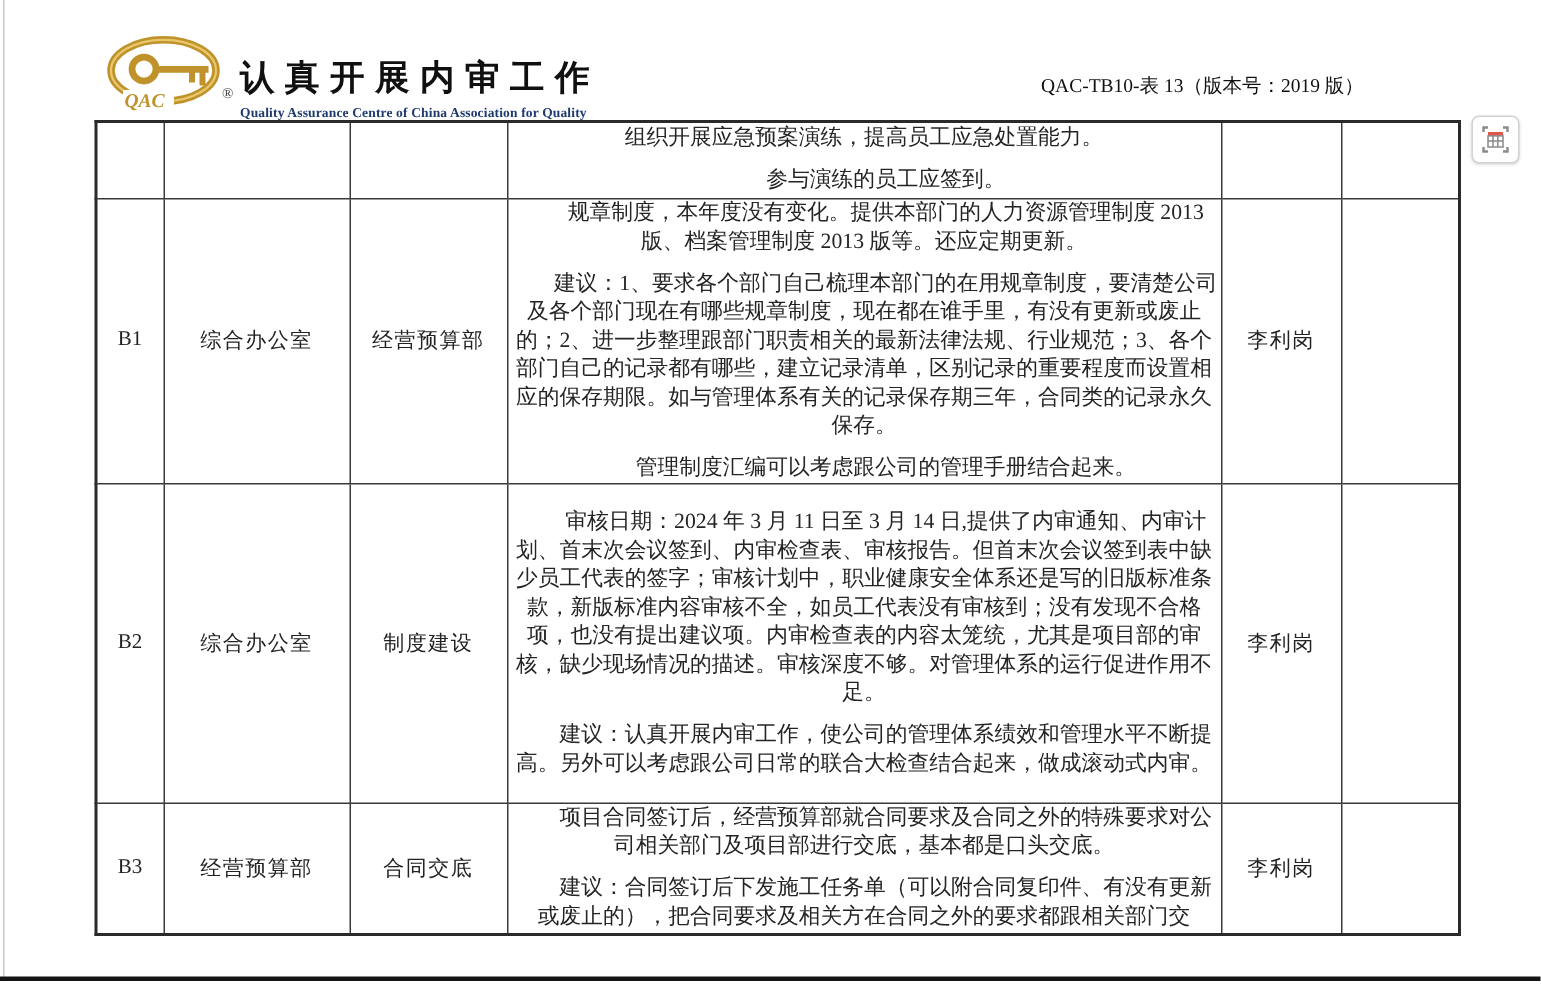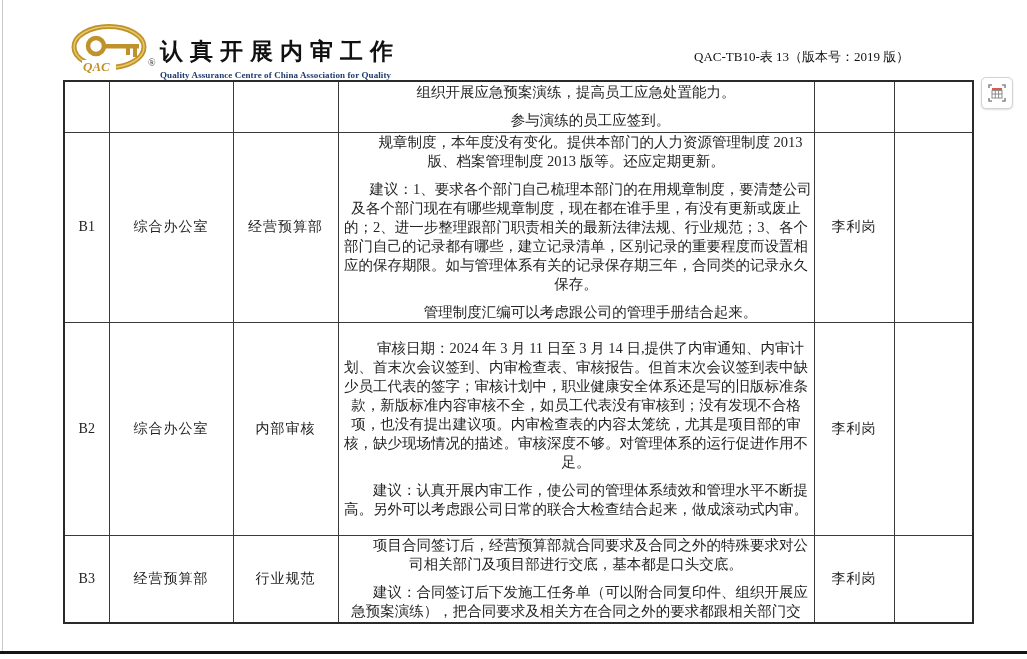--- a/index.html
+++ b/index.html
@@ -124,34 +124,34 @@
       <p class="indent">建议：1、要求各个部门自己梳理本部门的在用规章制度，要清楚公司及各个部门现在有哪些规章制度，现在都在谁手里，有没有更新或废止的；2、进一步整理跟部门职责相关的最新法律法规、行业规范；3、各个部门自己的记录都有哪些，建立记录清单，区别记录的重要程度而设置相应的保存期限。如与管理体系有关的记录保存期三年，合同类的记录永久保存。</p>
       <p class="indent">管理制度汇编可以考虑跟公司的管理手册结合起来。</p>
     </td>
     <td class="c-auditor">李利岗</td>
     <td class="c-blank"></td>
   </tr>
 
   <tr style="height:213px">
     <td class="c-id">B2</td>
     <td class="c-dept">综合办公室</td>
-    <td class="c-cat">内部审核</td>
+    <td class="c-cat">制度建设</td>
     <td class="c-text">
       <p class="indent">审核日期：2024 年 3 月 11 日至 3 月 14 日,提供了内审通知、内审计划、首末次会议签到、内审检查表、审核报告。但首末次会议签到表中缺少员工代表的签字；审核计划中，职业健康安全体系还是写的旧版标准条款，新版标准内容审核不全，如员工代表没有审核到；没有发现不合格项，也没有提出建议项。内审检查表的内容太笼统，尤其是项目部的审核，缺少现场情况的描述。审核深度不够。对管理体系的运行促进作用不足。</p>
       <p class="indent">建议：认真开展内审工作，使公司的管理体系绩效和管理水平不断提高。另外可以考虑跟公司日常的联合大检查结合起来，做成滚动式内审。</p>
     </td>
     <td class="c-auditor">李利岗</td>
     <td class="c-blank"></td>
   </tr>
 
   <tr style="height:88px">
     <td class="c-id">B3</td>
     <td class="c-dept">经营预算部</td>
-    <td class="c-cat">行业规范</td>
+    <td class="c-cat">合同交底</td>
     <td class="c-text">
       <p class="indent">项目合同签订后，经营预算部就合同要求及合同之外的特殊要求对公司相关部门及项目部进行交底，基本都是口头交底。</p>
-      <p class="indent">建议：合同签订后下发施工任务单（可以附合同复印件、组织开展应急预案演练），把合同要求及相关方在合同之外的要求都跟相关部门交</p>
+      <p class="indent">建议：合同签订后下发施工任务单（可以附合同复印件、有没有更新或废止的），把合同要求及相关方在合同之外的要求都跟相关部门交</p>
     </td>
     <td class="c-auditor">李利岗</td>
     <td class="c-blank"></td>
   </tr>
 </tbody>
   </table>
 
 </body></html>

